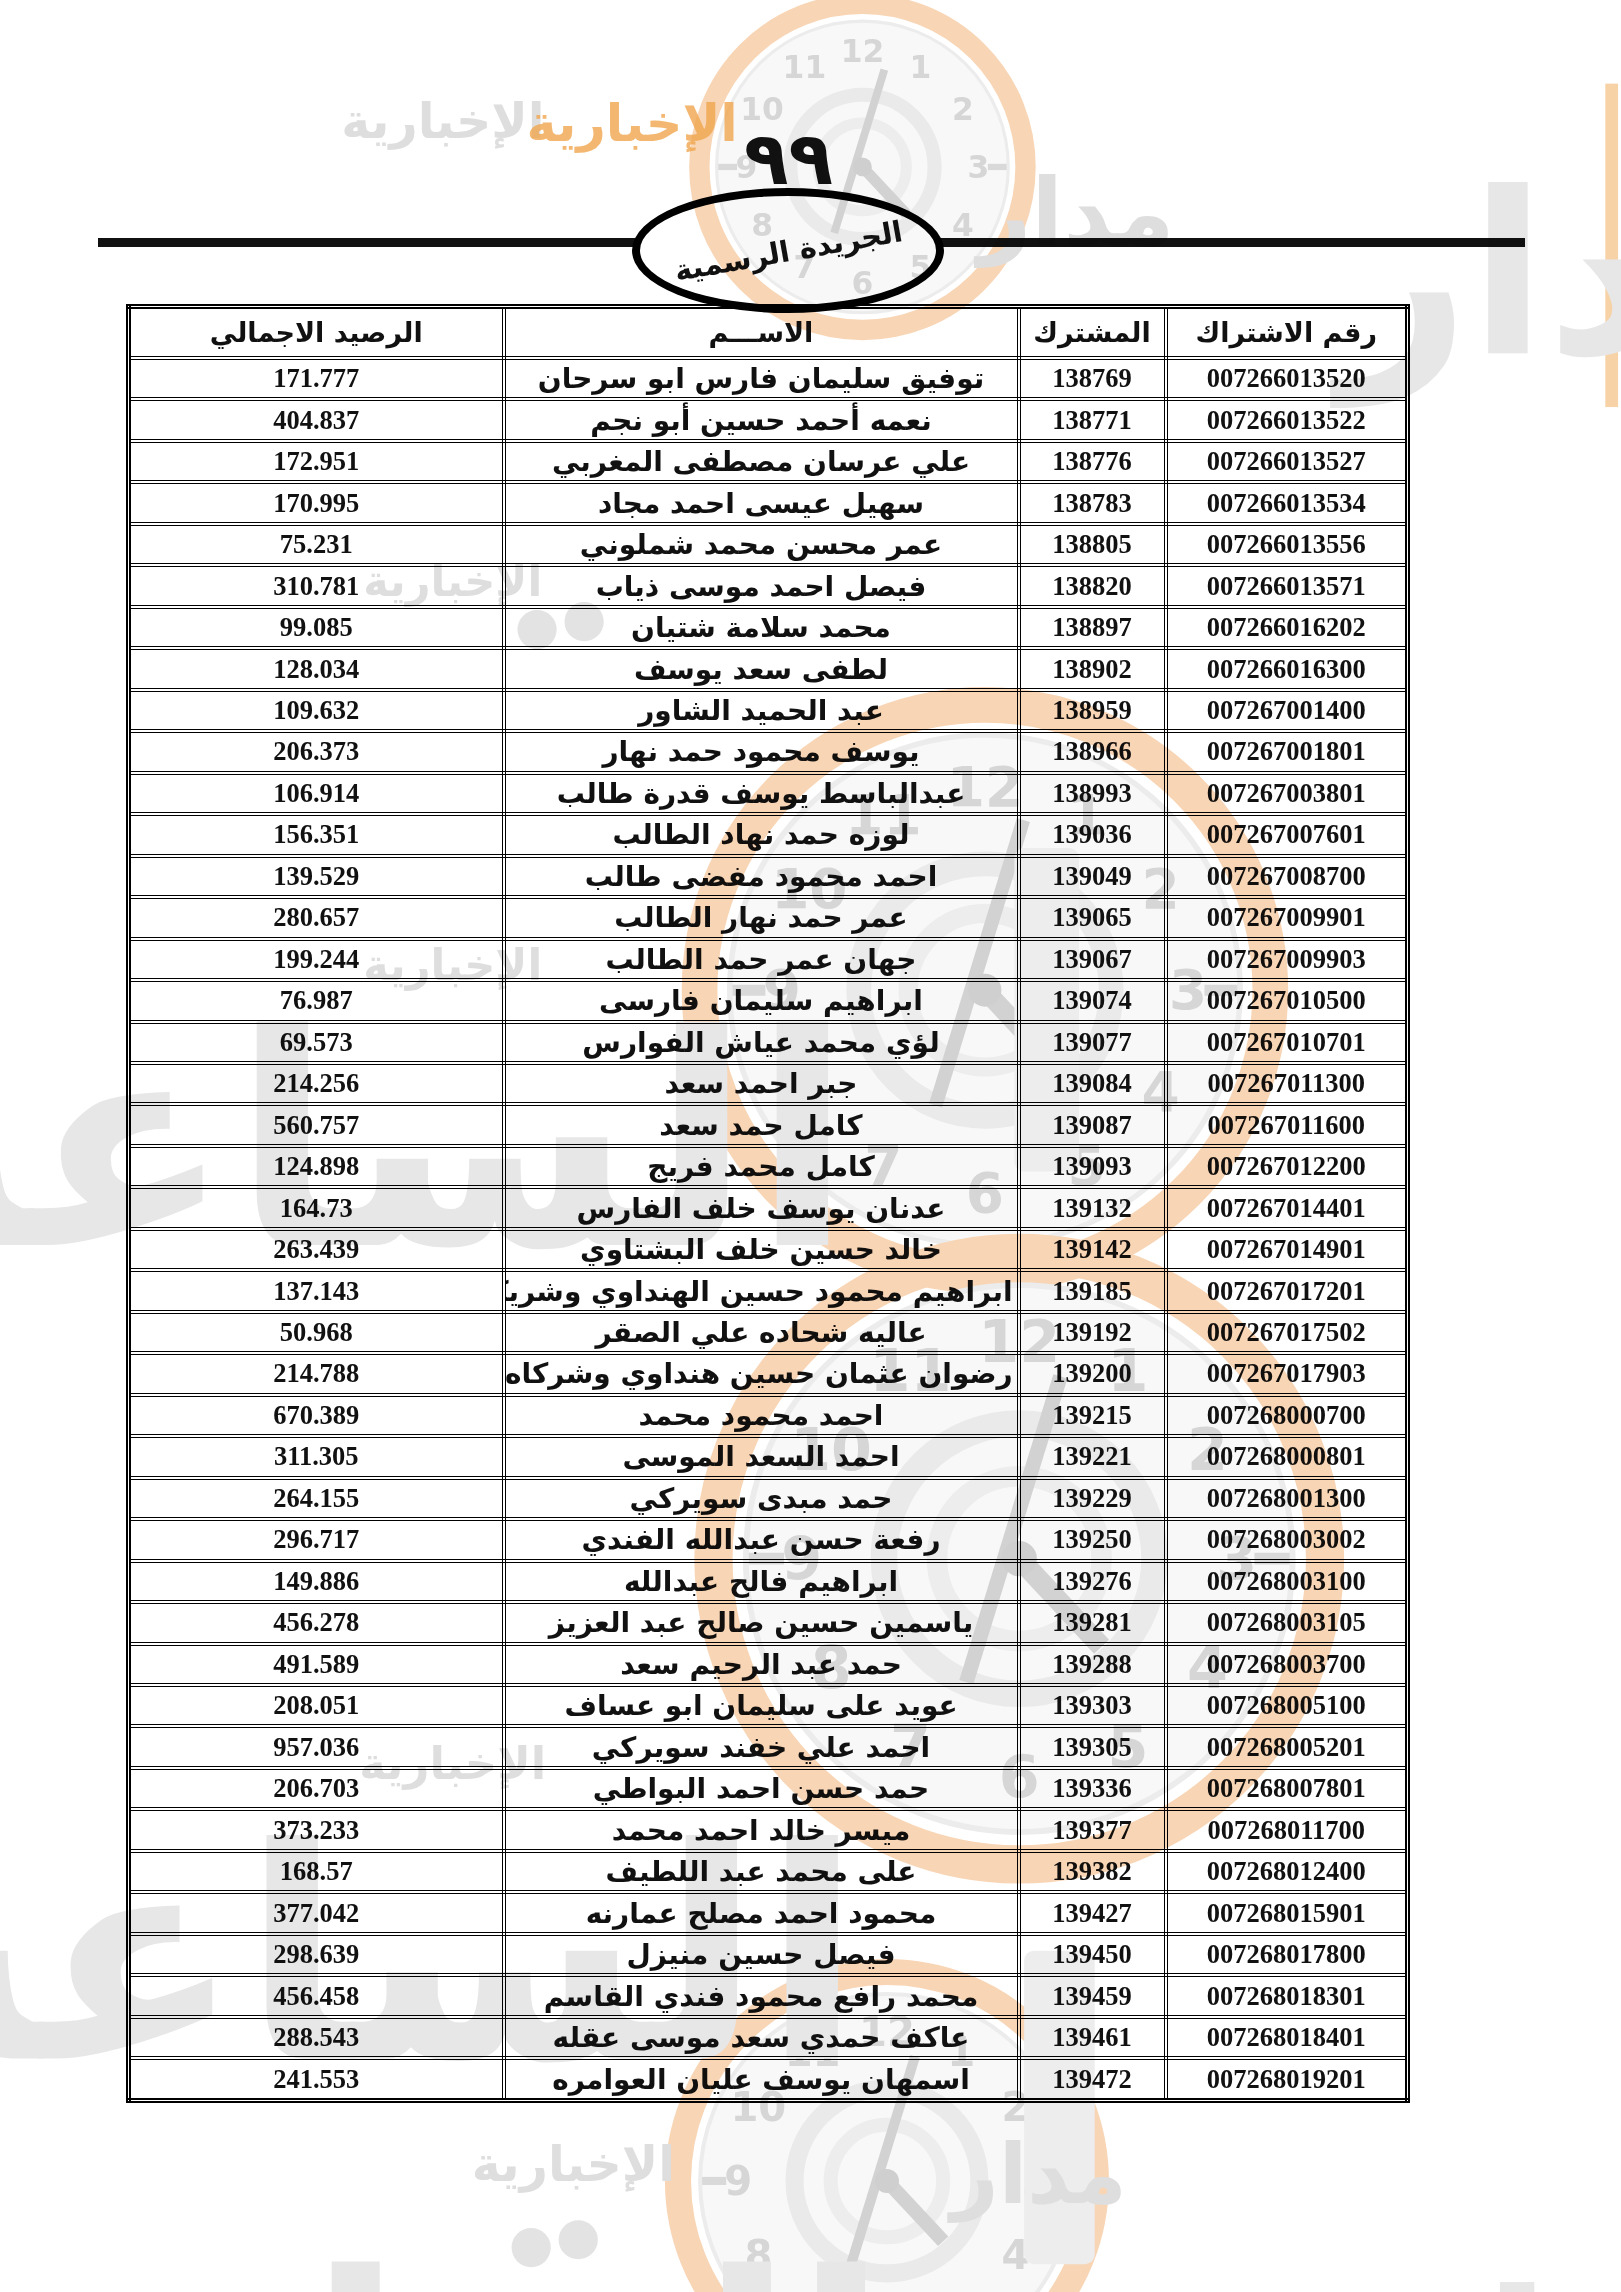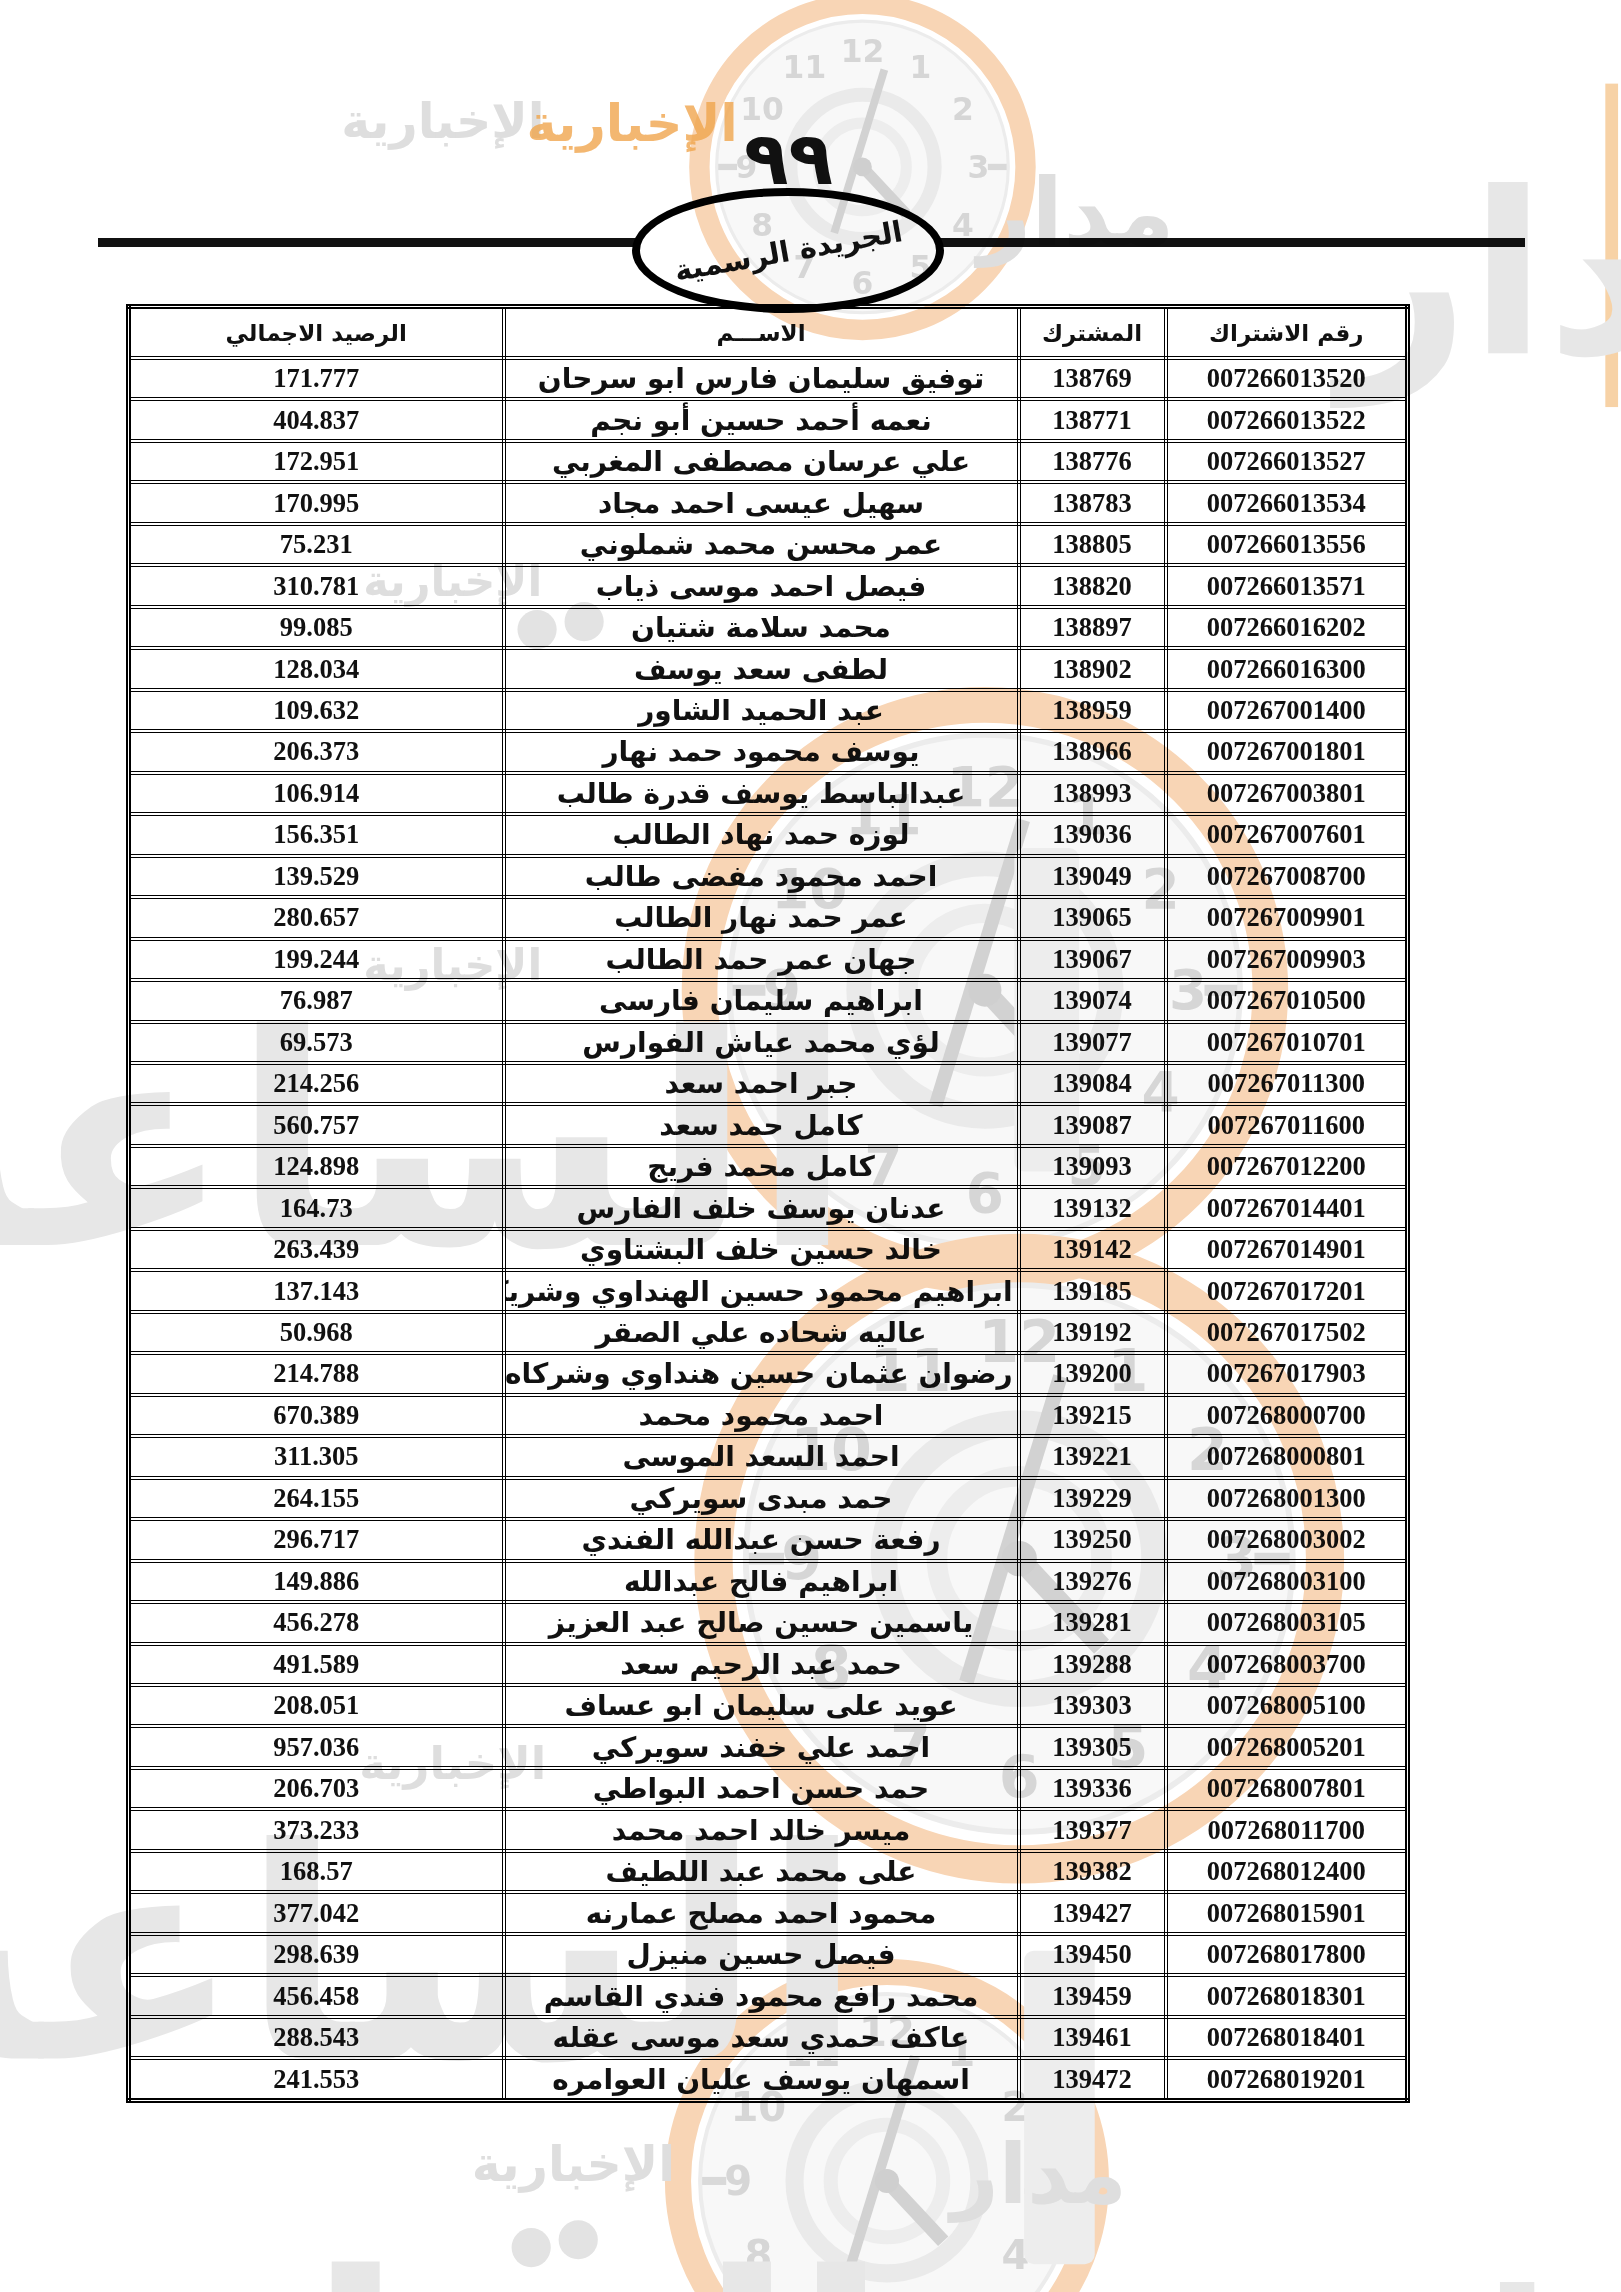--- a/index.html
+++ b/index.html
@@ -13,21 +13,21 @@
        border:8.8px solid #000;border-radius:50%;background:#fff;z-index:2;
        display:flex;align-items:center;justify-content:center;box-sizing:border-box;}
   .gazette-oval span{display:block;transform:rotate(-10deg);font-size:29px;font-weight:bold;color:#111;}
   
   .tbl-wrap{position:absolute;top:304px;left:126px;z-index:2;}
   table.subs{border-collapse:collapse;table-layout:fixed;width:1279px;height:1799px;
        direction:rtl;background:transparent;}
   table.subs th,table.subs td{border:4.9px double #000;vertical-align:middle;text-align:center;
        padding:0 3.9px;overflow:hidden;white-space:nowrap;}
   table.subs{border:5.9px double #000;}
-  th{font-size:23px;font-weight:bold;color:#111;height:47px;}
+  th{font-size:27px;font-weight:bold;color:#111;height:47px;}
   td.name{font-size:28px;font-weight:bold;color:#111;}
   td.num{font-family:"Liberation Serif",serif;font-size:26.5px;font-weight:bold;color:#111;}
   
   .watermark{position:absolute;inset:0;z-index:5;pointer-events:none;mix-blend-mode:multiply;}
   .wm-num{font-family:"DejaVu Sans",sans-serif;font-weight:bold;font-size:20px;fill:#d6d6d6;}
   .wm-txt{font-family:"DejaVu Sans",sans-serif;font-weight:bold;fill:var(--wm-gray,#dedede);}
   .wm-big{font-family:"DejaVu Sans",sans-serif;font-weight:bold;fill:#e7e7e7;}
   .wm-orange{fill:var(--wm-accent,#f0a64e);opacity:.8;}
 </style>
 </head>

